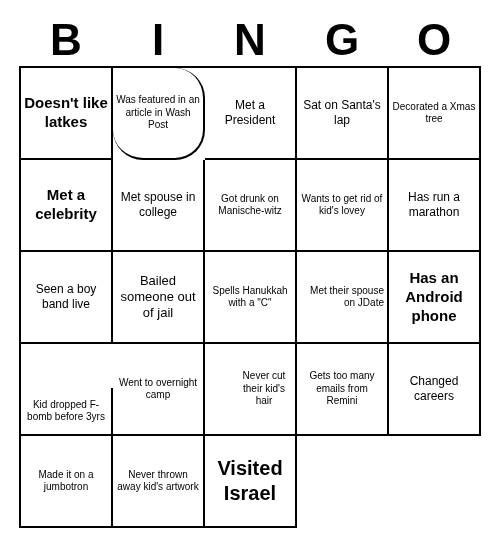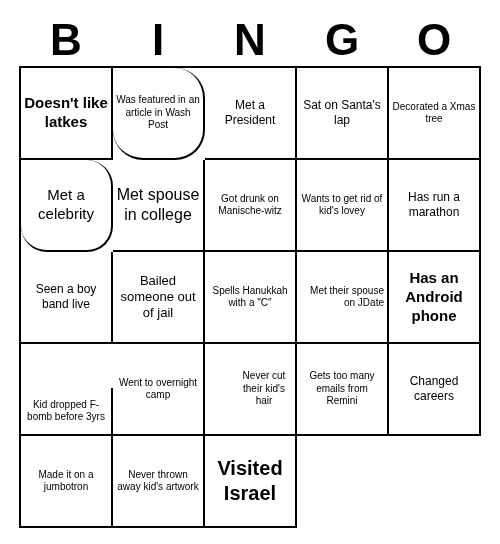--- a/index.html
+++ b/index.html
@@ -58,22 +58,22 @@
   <div class="bingo-letter">G</div>
   <div class="bingo-letter">O</div>
 </div>
 
 <div class="bingo-grid">
 <div class="bingo-cell" style="font-size: 15px; font-weight: bold;">Doesn't like latkes</div>
     <div class="bingo-cell" style="font-size: 10px; border-radius: 30px;">Was featured in an article in Wash Post</div>
     <div class="bingo-cell" style="font-size: 12px;">Met a President</div>
     <div class="bingo-cell" style="font-size: 12px;">Sat on Santa's lap</div>
     <div class="bingo-cell" style="font-size: 10px;">Decorated a Xmas tree</div>
-    <div class="bingo-cell" style="font-size: 15px; font-weight: normal; border-radius: 26px;">Met a celebrity</div>
-    <div class="bingo-cell" style="font-size: 16px;">Met spouse in college</div>
+    <div class="bingo-cell" style="font-size: 15px; font-weight: bold;">Met a celebrity</div>
+    <div class="bingo-cell" style="font-size: 12px;">Met spouse in college</div>
     <div class="bingo-cell" style="font-size: 10px;">Got drunk on Manische-witz</div>
     <div class="bingo-cell" style="font-size: 10px;">Wants to get rid of kid's lovey</div>
     <div class="bingo-cell" style="font-size: 12px;">Has run a marathon</div>
     <div class="bingo-cell" style="font-size: 12px;">Seen a boy band live</div>
     <div class="bingo-cell" style="font-size: 13px;">Bailed someone out of jail</div>
     <div class="bingo-cell" style="font-size: 10px;">Spells Hanukkah with a "C"</div>
     <div class="bingo-cell" style="font-size: 10px; text-align: right;">Met their spouse on JDate</div>
     <div class="bingo-cell" style="font-size: 15px; font-weight: bold;">Has an Android phone</div>
     <div class="bingo-cell" style="font-size: 10px; margin-top: 44px;">Kid dropped F-bomb before 3yrs</div>
     <div class="bingo-cell" style="font-size: 10px;">Went to overnight camp</div>

